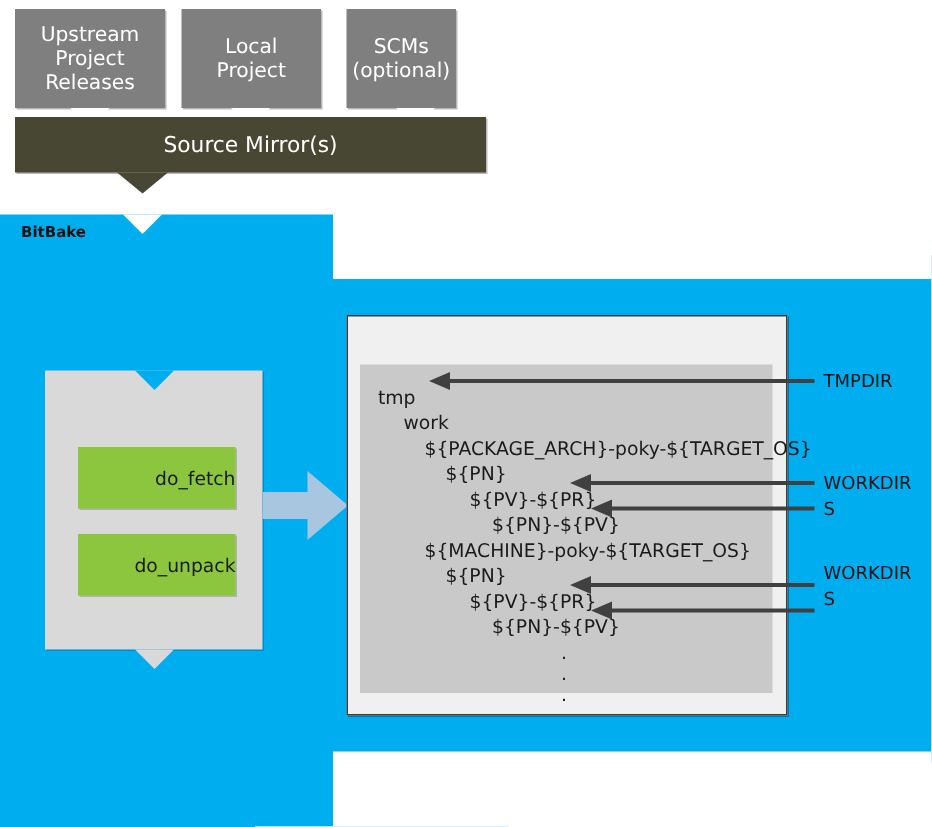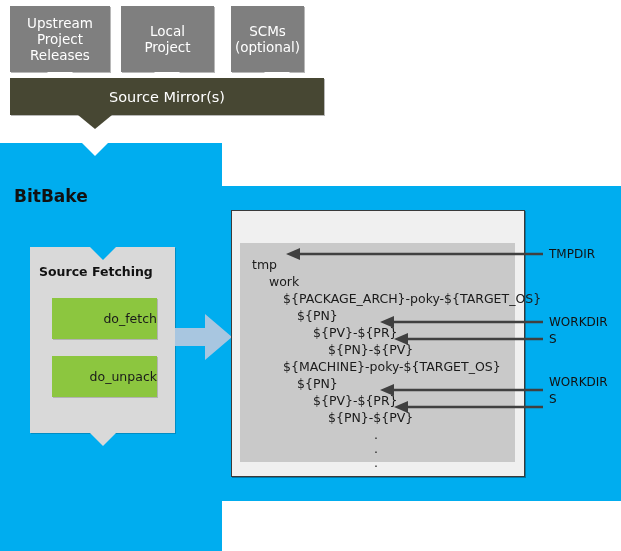--- a/index.html
+++ b/index.html
@@ -56,23 +56,22 @@
     border-left: 17px solid transparent;
     border-right: 17px solid transparent;
     border-top: 14px solid #474733;
   }
 
   
   .bb-col  { background: #00ADEF; }
   .bb-band { background: #00ADEF; }
   .bb-label {
     color: #111111;
-    font-size: 17px;
+    font-size: 10px;
     font-weight: bold;
-    margin-top: 36px;
   }
   
   .notch-blue-top {
     width: 0; height: 0;
     border-left: 13px solid transparent;
     border-right: 13px solid transparent;
     border-top: 13px solid #ffffff;
   }
 
   
@@ -182,21 +181,20 @@
   <div class="abs notch-down-white" style="left:264px; top:72px;"></div>
 
   <div class="abs mirror-bar" style="left:10px; top:78px; width:314px; height:37px;">
     <span>Source Mirror(s)</span>
   </div>
   <div class="abs mirror-arrow" style="left:78px; top:115px;"></div>
 
   <div class="abs sf-panel" style="left:30px; top:247px; width:145px; height:186px;"></div>
   <div class="abs notch-sf-top" style="left:90px; top:247px;"></div>
   <div class="abs notch-sf-bottom" style="left:90px; top:433px;"></div>
-  <div class="abs sf-title" style="left:39px; top:264px;">Source Fetching</div>
 
   <div class="abs task-box" style="left:52px; top:298px; width:105px; height:41px;">
     <span>do_fetch</span>
   </div>
   <div class="abs task-box" style="left:52px; top:356px; width:105px; height:41px;">
     <span>do_unpack</span>
   </div>
 
   <svg class="abs flow-arrow" width="58" height="48" style="left:175px; top:314px;">
     <polygon points="0,14 30,14 30,0 57,23 30,46 30,32 0,32" fill="#A8C6E0"></polygon>

